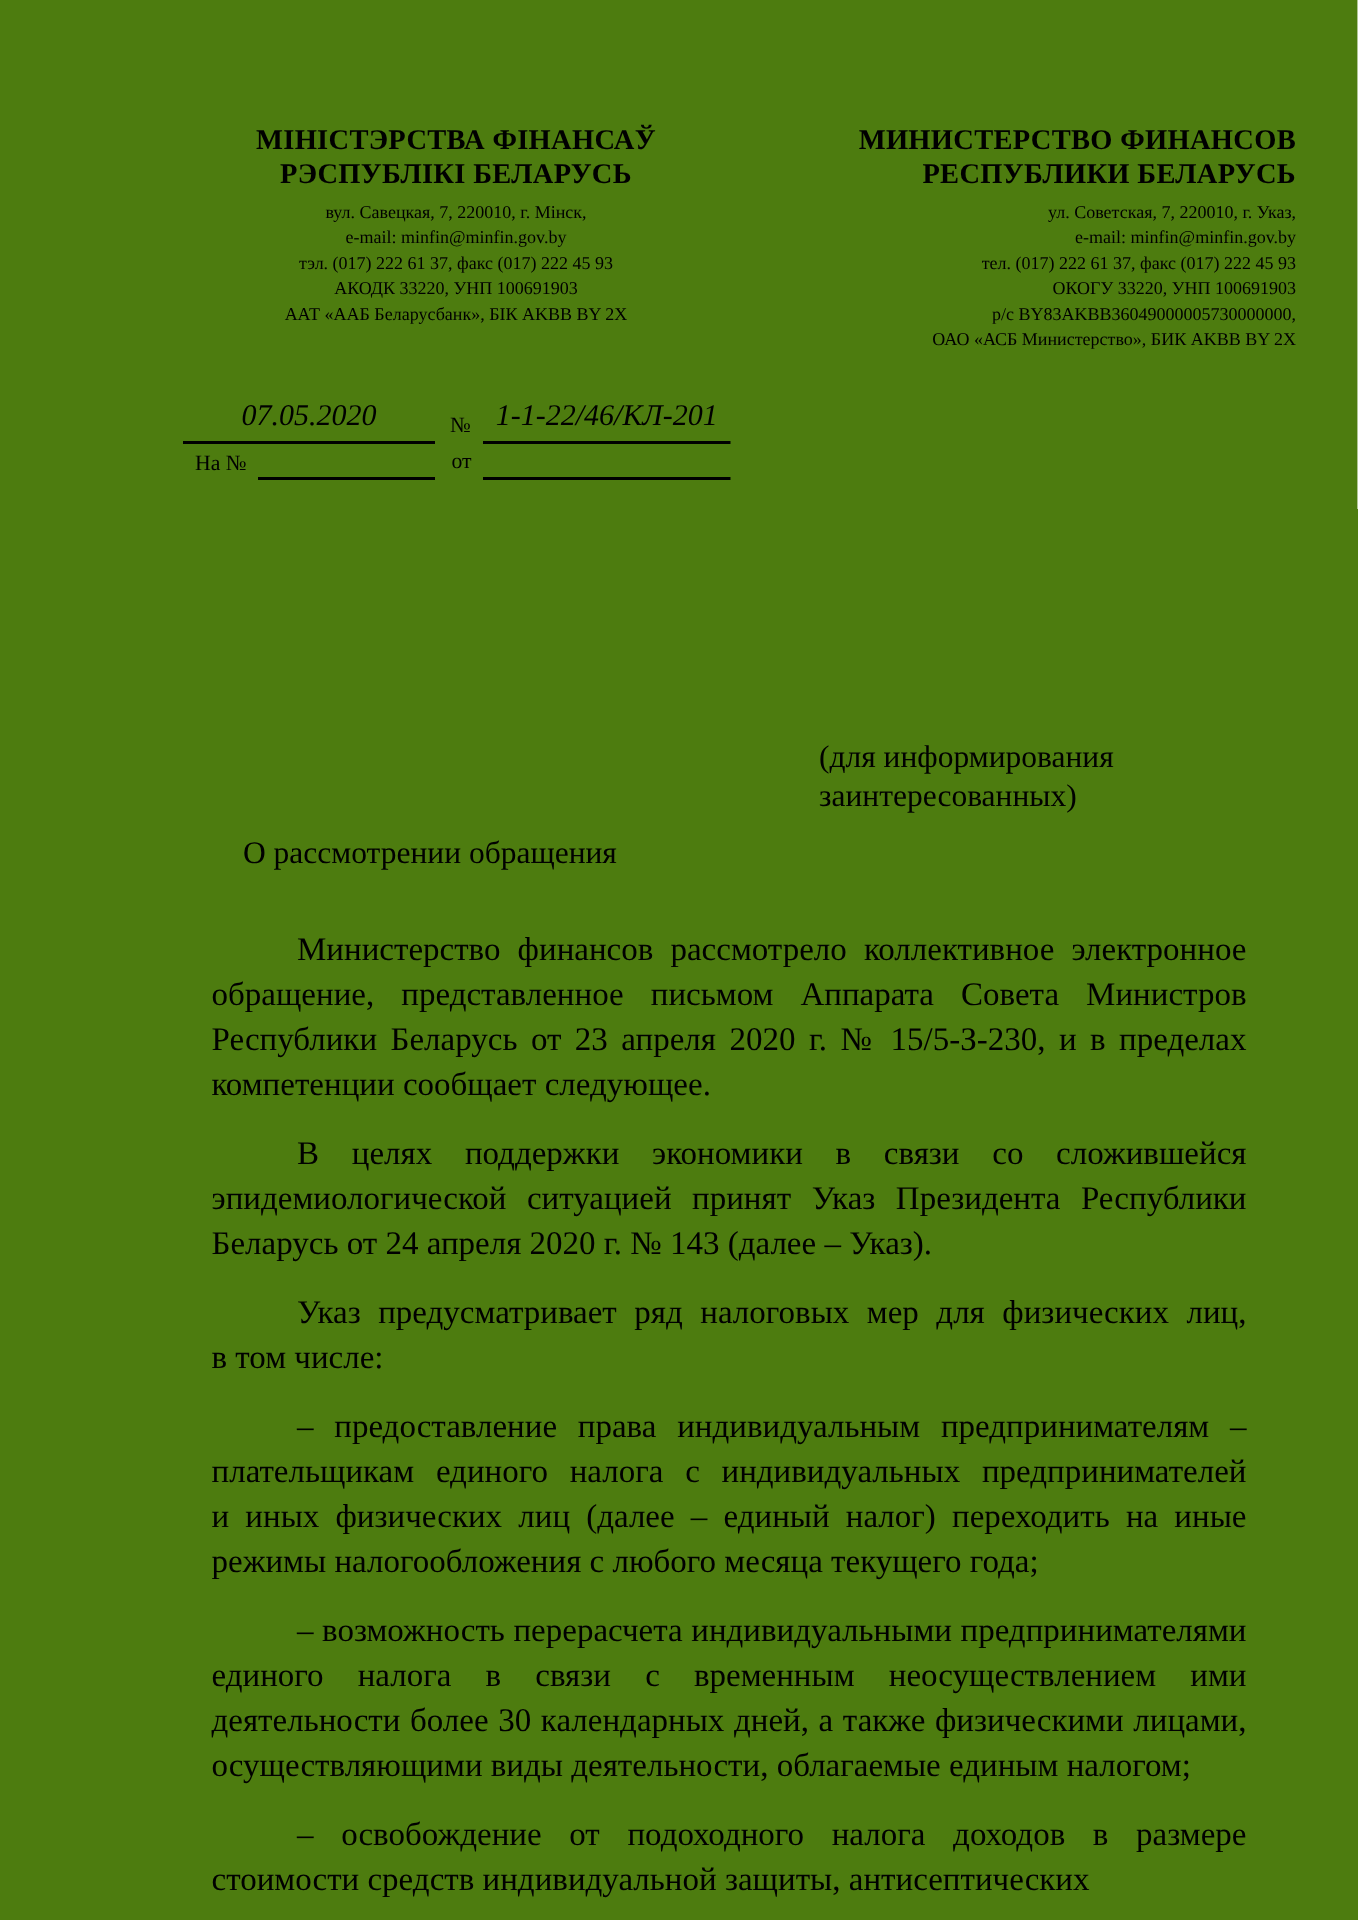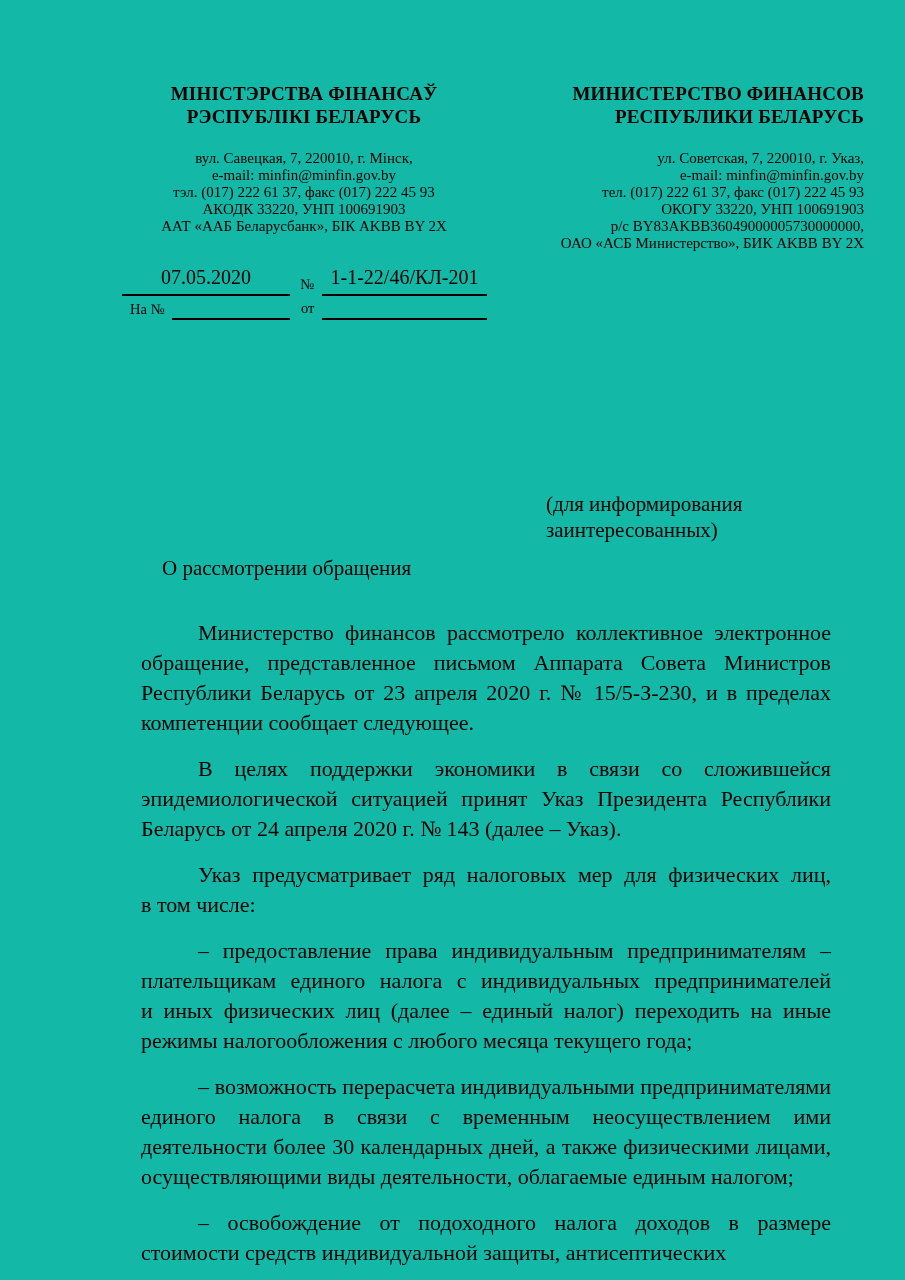--- a/index.html
+++ b/index.html
@@ -4,21 +4,21 @@
 <style>
   html, body {
     margin: 0;
     padding: 0;
     background: #ffffff;
   }
   .page {
     position: relative;
     width: 905px;
     height: 1280px;
-    background: #14b8a6;
+    background: #4d7c0f;
     color: #000000;
     font-family: "Liberation Serif", "DejaVu Serif", serif;
     overflow: hidden;
   }
 
   
   .lh-col {
     position: absolute;
     top: 82px;
     width: 362px;
@@ -26,33 +26,34 @@
   }
   .lh-col.left  { left: 123px; }
   .lh-col.right { left: 502px; text-align: right; }
   .lh-title {
     font-weight: bold;
     font-size: 19px;
     line-height: 23px;
     letter-spacing: 0.2px;
   }
   .lh-addr {
-    margin-top: 22px;
-    font-size: 15px;
+    margin-top: 5px;
+    font-size: 12px;
     line-height: 16.9px;
     white-space: nowrap;
   }
 
   
   .ref-cell {
     position: absolute;
     box-sizing: border-box;
     border-bottom: 2px solid #000;
     text-align: center;
     font-size: 20px;
+    font-style: italic;
   }
   .ref-date { top: 266px; left: 122px; width: 168px; height: 30px; }
   .ref-num  { top: 266px; left: 322px; width: 165px; height: 30px; }
   .ref-label {
     position: absolute;
     font-size: 14.5px;
   }
   .lbl-no  { top: 276px; left: 300px; }
   .lbl-na  { top: 301px; left: 130px; }
   .lbl-ot  { top: 300px; left: 301px; }

